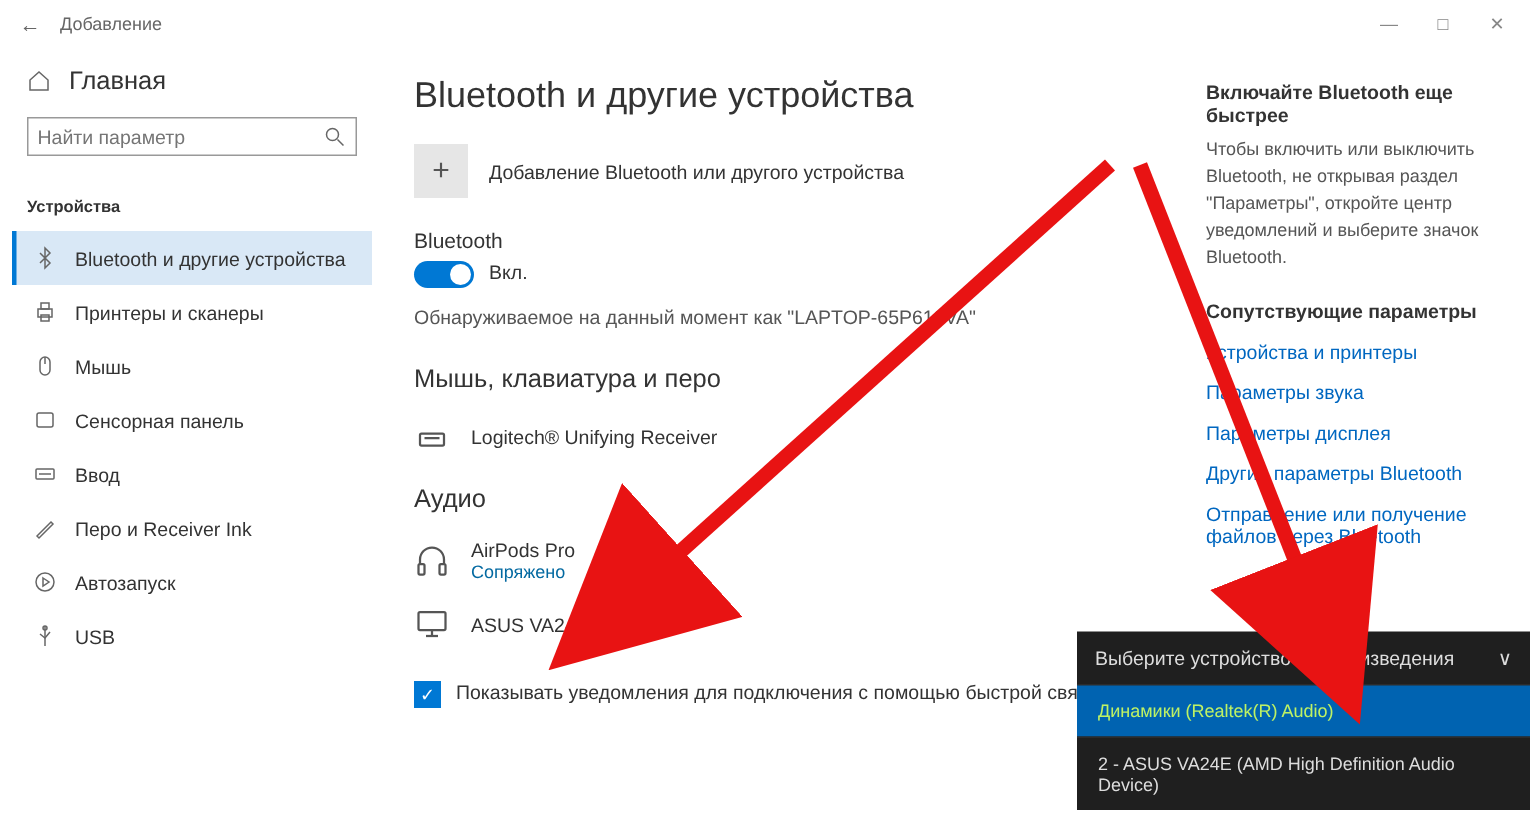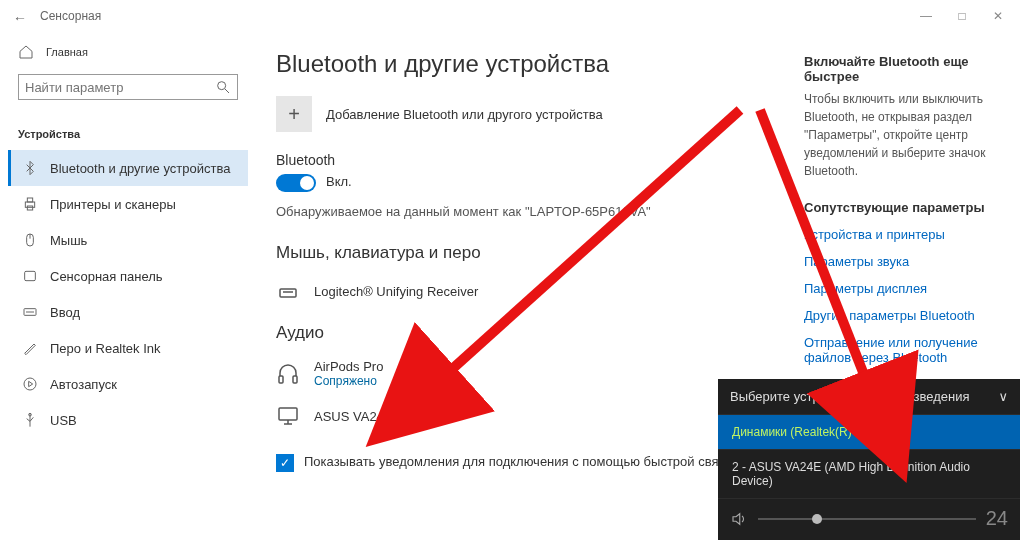--- a/index.html
+++ b/index.html
@@ -7,21 +7,21 @@
   .titlebar { display: flex; align-items: center; height: 32px; padding: 0 8px; font-size: 12px; color: #666; }
   .titlebar .back { width: 24px; text-align: center; font-size: 14px; cursor: pointer; }
   .titlebar .title { margin-left: 8px; }
   .titlebar .wincontrols { margin-left: auto; display: flex; }
   .titlebar .wincontrols span { width: 36px; text-align: center; font-size: 12px; color: #888; cursor: pointer; }
 
   .main { display: flex; height: calc(100% - 32px); }
 
   
   .sidebar { width: 248px; padding: 4px 0 0 8px; }
-  .nav-home { display: flex; align-items: center; padding: 8px 10px; font-size: 11px; cursor: pointer; }
+  .nav-home { display: flex; align-items: center; padding: 8px 10px; font-size: 17px; cursor: pointer; }
   .nav-home svg, .nav-item svg { flex-shrink: 0; margin-right: 12px; }
   .search { margin: 6px 10px 20px 10px; border: 1px solid #999; display: flex; align-items: flex-end; padding: 4px 6px; width: 220px; }
   .search input { border: none; outline: none; font-size: 13px; flex: 1; background: transparent; color: #666; }
   .section-head { font-size: 11px; font-weight: 600; padding: 8px 10px 10px 10px; }
   .nav-item { display: flex; align-items: center; padding: 10px 10px 10px 14px; font-size: 13px; cursor: pointer; position: relative; }
   .nav-item.selected { background: #d9e8f6; }
   .nav-item.selected::before { content:""; position:absolute; left:0; top:0; bottom:0; width:3px; background:#0078d4; }
 
   
   .content { flex: 1; padding: 18px 20px 0 28px; overflow: hidden; position: relative; }
@@ -63,21 +63,21 @@
   .arrow { position:absolute; top:0; left:0; pointer-events:none; }
 
   .icon16 { width:16px; height:16px; fill: none; stroke:#666; stroke-width:1.5; }
   .icon24 { width:24px; height:24px; fill: none; stroke:#555; stroke-width:1.5; }
 </style>
 </head>
 <body>
 
 <div class="titlebar">
   <span class="back">←</span>
-  <span class="title">Сенсорная</span>
+  <span class="title">Добавление</span>
   <div class="wincontrols">
     <span>—</span>
     <span>□</span>
     <span>✕</span>
   </div>
 </div>
 
 <div class="main">
 
   <div class="sidebar">
@@ -127,21 +127,21 @@
       <svg class="icon16" viewBox="0 0 24 24">
           <rect x="3" y="7" width="18" height="10" rx="1"></rect>
           <line x1="6" y1="12" x2="18" y2="12"></line>
         </svg>
       <span>Ввод</span>
     </div>
     <div class="nav-item">
       <svg class="icon16" viewBox="0 0 24 24">
           <path d="M4 20 L18 6 L20 8 L6 22 Z"></path>
         </svg>
-      <span>Перо и Realtek Ink</span>
+      <span>Перо и Receiver Ink</span>
     </div>
     <div class="nav-item">
       <svg class="icon16" viewBox="0 0 24 24">
           <circle cx="12" cy="12" r="9"></circle>
           <polygon points="10,8 16,12 10,16"></polygon>
         </svg>
       <span>Автозапуск</span>
     </div>
     <div class="nav-item">
       <svg class="icon16" viewBox="0 0 24 24">
@@ -222,30 +222,20 @@
 
 </div>
 
 <div class="flyout">
   <div class="flyout-head">
     <span>Выберите устройство воспроизведения</span>
     <span class="chev">∨</span>
   </div>
   <div class="flyout-item sel">Динамики (Realtek(R) Audio)</div>
   <div class="flyout-item">2 - ASUS VA24E (AMD High Definition Audio Device)</div>
-  <div class="volume-row">
-    <svg width="18" height="18" viewBox="0 0 24 24" fill="none" stroke="#aaa" stroke-width="1.5">
-        <polygon points="4,9 8,9 13,5 13,19 8,15 4,15"></polygon>
-        <path d="M16 8 a5 5 0 0 1 0 8"></path>
-      </svg>
-    <div class="slider">
-        <div class="thumb"></div>
-      </div>
-    <span class="vol-num">24</span>
-  </div>
 </div>
 
 <svg class="arrow" width="1024" height="544">
   <defs>
     <marker id="ah" markerWidth="12" markerHeight="12" refX="2" refY="6" orient="auto">
       <path d="M0,0 L12,6 L0,12 Z" fill="#e81313"></path>
     </marker>
   </defs>
   <line x1="740" y1="110" x2="440" y2="380" stroke="#e81313" stroke-width="10" marker-end="url(#ah)"></line>
   <line x1="760" y1="110" x2="870" y2="390" stroke="#e81313" stroke-width="10" marker-end="url(#ah)"></line>

